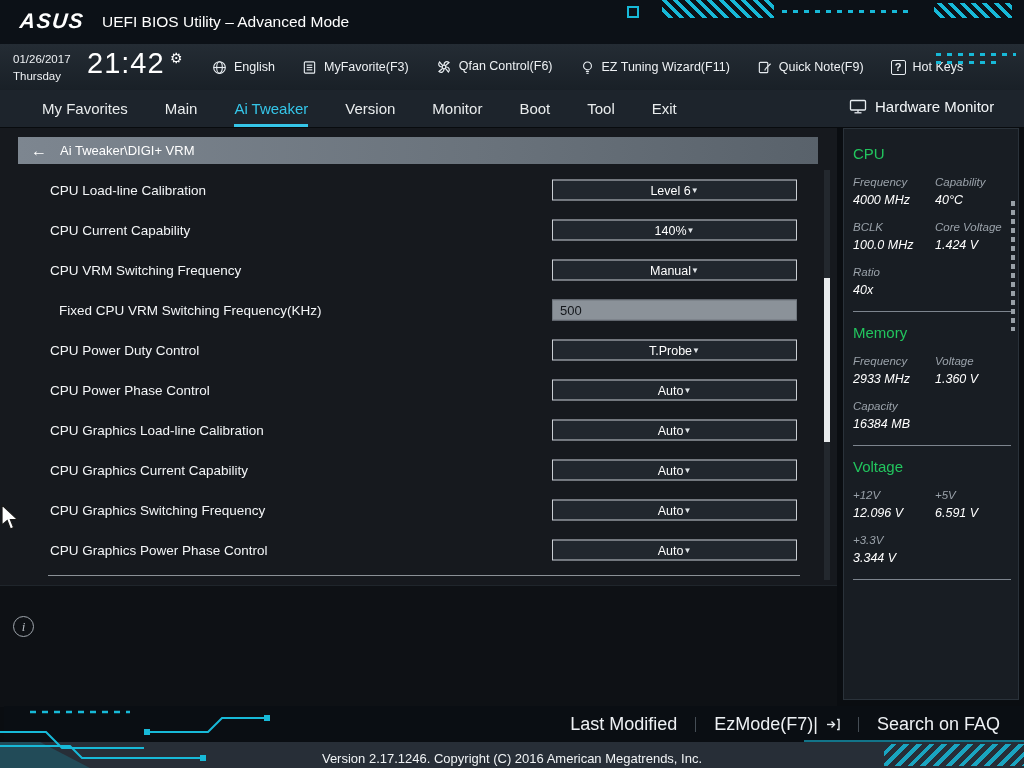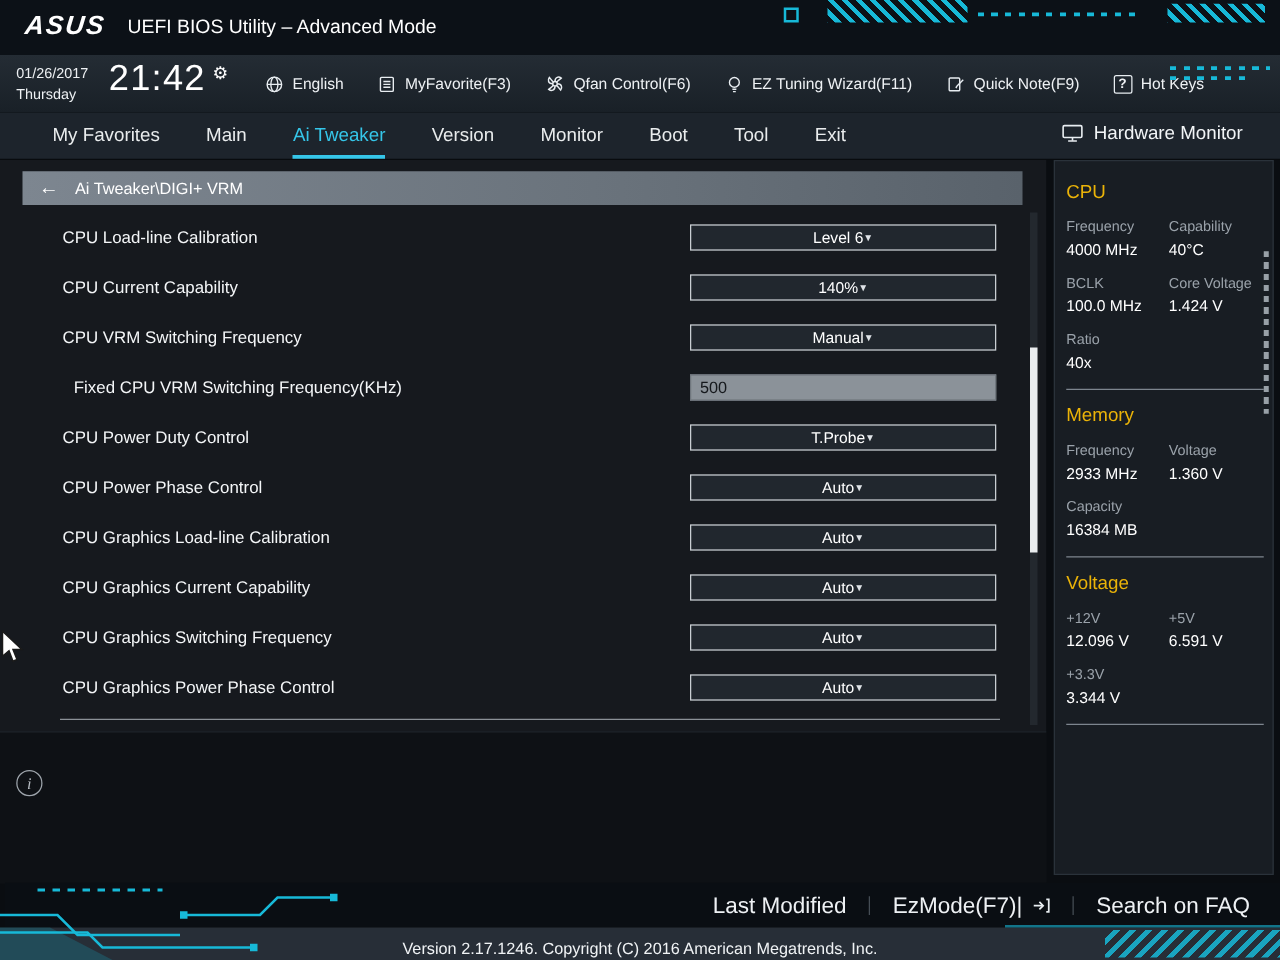--- a/index.html
+++ b/index.html
@@ -20,21 +20,21 @@
   .dashes-a  { right:112px; top:10px; width:130px; height:3px; }
   .topbar-sq { right:385px; top:6px; width:8px; height:8px; border:2px solid #17b9d8; }
 
   
   .toolbar { position:absolute; left:0; top:44px; width:100%; height:46px;
              background:linear-gradient(180deg,#242c34,#192027); border-bottom:1px solid #04070a; }
   .datetime { position:absolute; left:13px; top:7px; font-size:11.5px; line-height:1.45; color:#edf0f3; }
   .clock { position:absolute; left:87px; top:3px; font-size:29px; letter-spacing:1px; }
   .clock-gear { position:absolute; left:170px; top:6px; font-size:14px; cursor:pointer; }
   .tb-buttons { position:absolute; left:212px; top:0; height:46px; display:flex; align-items:center; gap:27px; }
-  .tb-btn { display:flex; align-items:center; gap:7px; font-size:12.5px; color:#eef1f4; cursor:pointer; white-space:nowrap; }
+  .tb-btn { display:flex; gap:7px; font-size:12.5px; color:#eef1f4; cursor:pointer; white-space:nowrap; }
   .hotkey-box { width:15px; height:15px; border:1.5px solid #e8edf1; border-radius:2px; font-size:11px;
                 display:flex; align-items:center; justify-content:center; font-weight:700; box-sizing:border-box; }
   .tb-dash1 { right:8px; top:9px; width:80px; height:3px; }
   .tb-dash2 { right:26px; top:17px; width:62px; height:3px; }
 
   
   .navbar { position:absolute; left:0; top:90px; width:100%; height:38px; background:#1d242c;
             border-bottom:1px solid #080b0e; display:flex; gap:37px; padding-left:42px; box-sizing:border-box; }
   .tab { display:flex; align-items:center; font-size:15px; color:#e9eced; cursor:pointer;
          border-bottom:3px solid transparent; padding-top:2px; }
@@ -62,22 +62,22 @@
   .main-scroll { position:absolute; left:824px; top:42px; width:6px; height:410px; background:#23282e; }
   .main-thumb { position:absolute; left:0; top:108px; width:6px; height:164px; background:#e9ecee; }
   .info-area { position:absolute; left:0; top:457px; width:100%; height:121px; background:#0e1115; border-top:1px solid #1f252b; }
   .info-icon { position:absolute; left:13px; top:30px; width:21px; height:21px; border:1.5px solid #9fa6ad;
                border-radius:50%; color:#b6bcc2; display:flex; align-items:center; justify-content:center;
                font-size:13px; font-style:italic; font-family:"Liberation Serif","DejaVu Serif",serif; box-sizing:border-box; }
 
   
   .hw-panel { position:absolute; left:843px; top:128px; width:176px; height:572px; background:#181d23;
               border:1px solid #2a323a; box-sizing:border-box; padding:10px 0 0 9px; }
-  .hw-sec-title { color:#eab308; font-size:15px; margin:6px 0 14px; }
-  .hw-row { display:flex; margin-bottom:14px; }
+  .hw-sec-title { color:#22c55e; font-size:15px; margin:6px 0 14px; }
+  .hw-row { display:flex; margin-bottom:14px;font-style:italic; }
   .hw-cell { width:82px; }
   .hw-label { font-size:11.5px; color:#9aa2aa; margin-bottom:5px; }
   .hw-value { font-size:12.5px; color:#fff; }
   .hw-div { width:158px; height:1px; background:#7d858e; margin:2px 0 12px; }
   .hw-scroll { position:absolute; right:3px; top:72px; width:4px; height:130px;
                background:repeating-linear-gradient(180deg,#98a0a7 0 5px, transparent 5px 9px); }
 
   
   .footbar { position:absolute; left:4px; top:706px; width:100%; height:36px; background:#0a0e13;
              display:flex; align-items:center; justify-content:flex-end; font-size:18px; color:#eef1f4;

